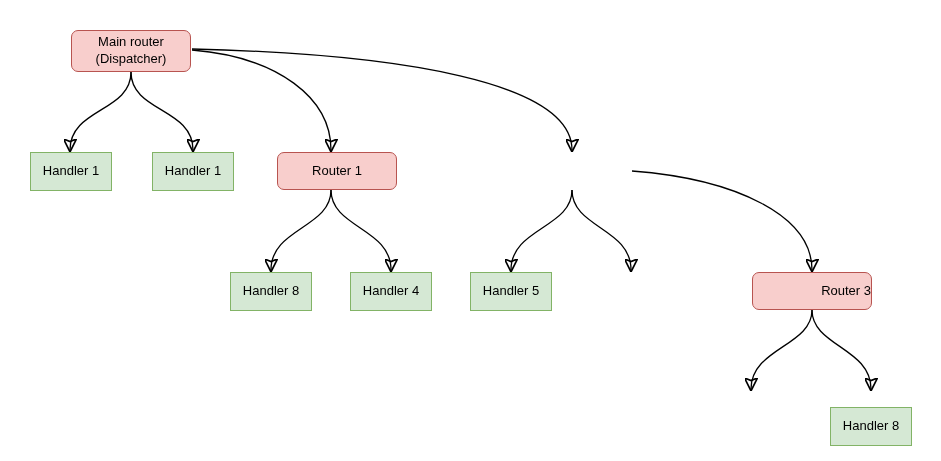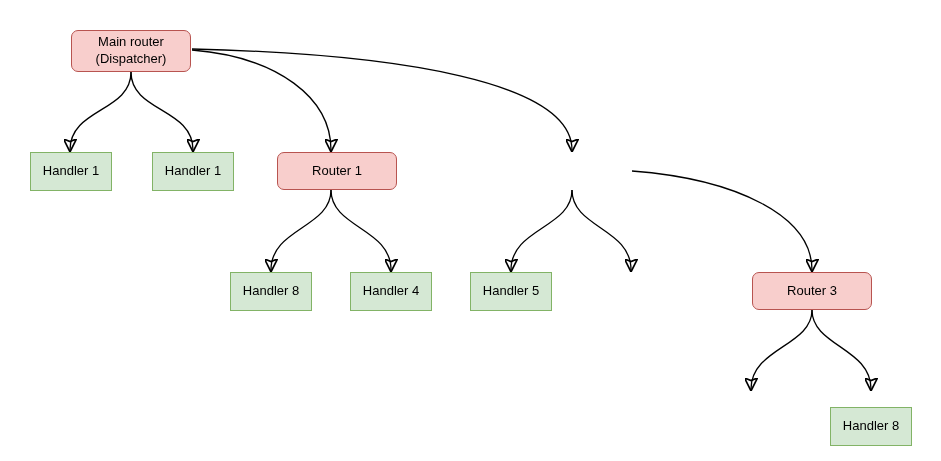--- a/index.html
+++ b/index.html
@@ -65,21 +65,21 @@
 
   <div class="node handler" style="left:350px;top:272px;width:82px;height:39px;">
     <span>Handler 4</span>
   </div>
 
   <div class="node handler" style="left:470px;top:272px;width:82px;height:39px;">
     <span>Handler 5</span>
   </div>
 
 
-  <div class="node router" style="left:752px;top:272px;width:120px;height:38px;">
+  <div class="node router" style="left:752px;top:272px;width:120px;height:38px;justify-content:flex-end;">
     <span>Router 3</span>
   </div>
 
 
   <div class="node handler" style="left:830px;top:391px;width:82px;height:39px;margin-top:16px;">
     <span>Handler 8</span>
   </div>
 
 </div>
 

